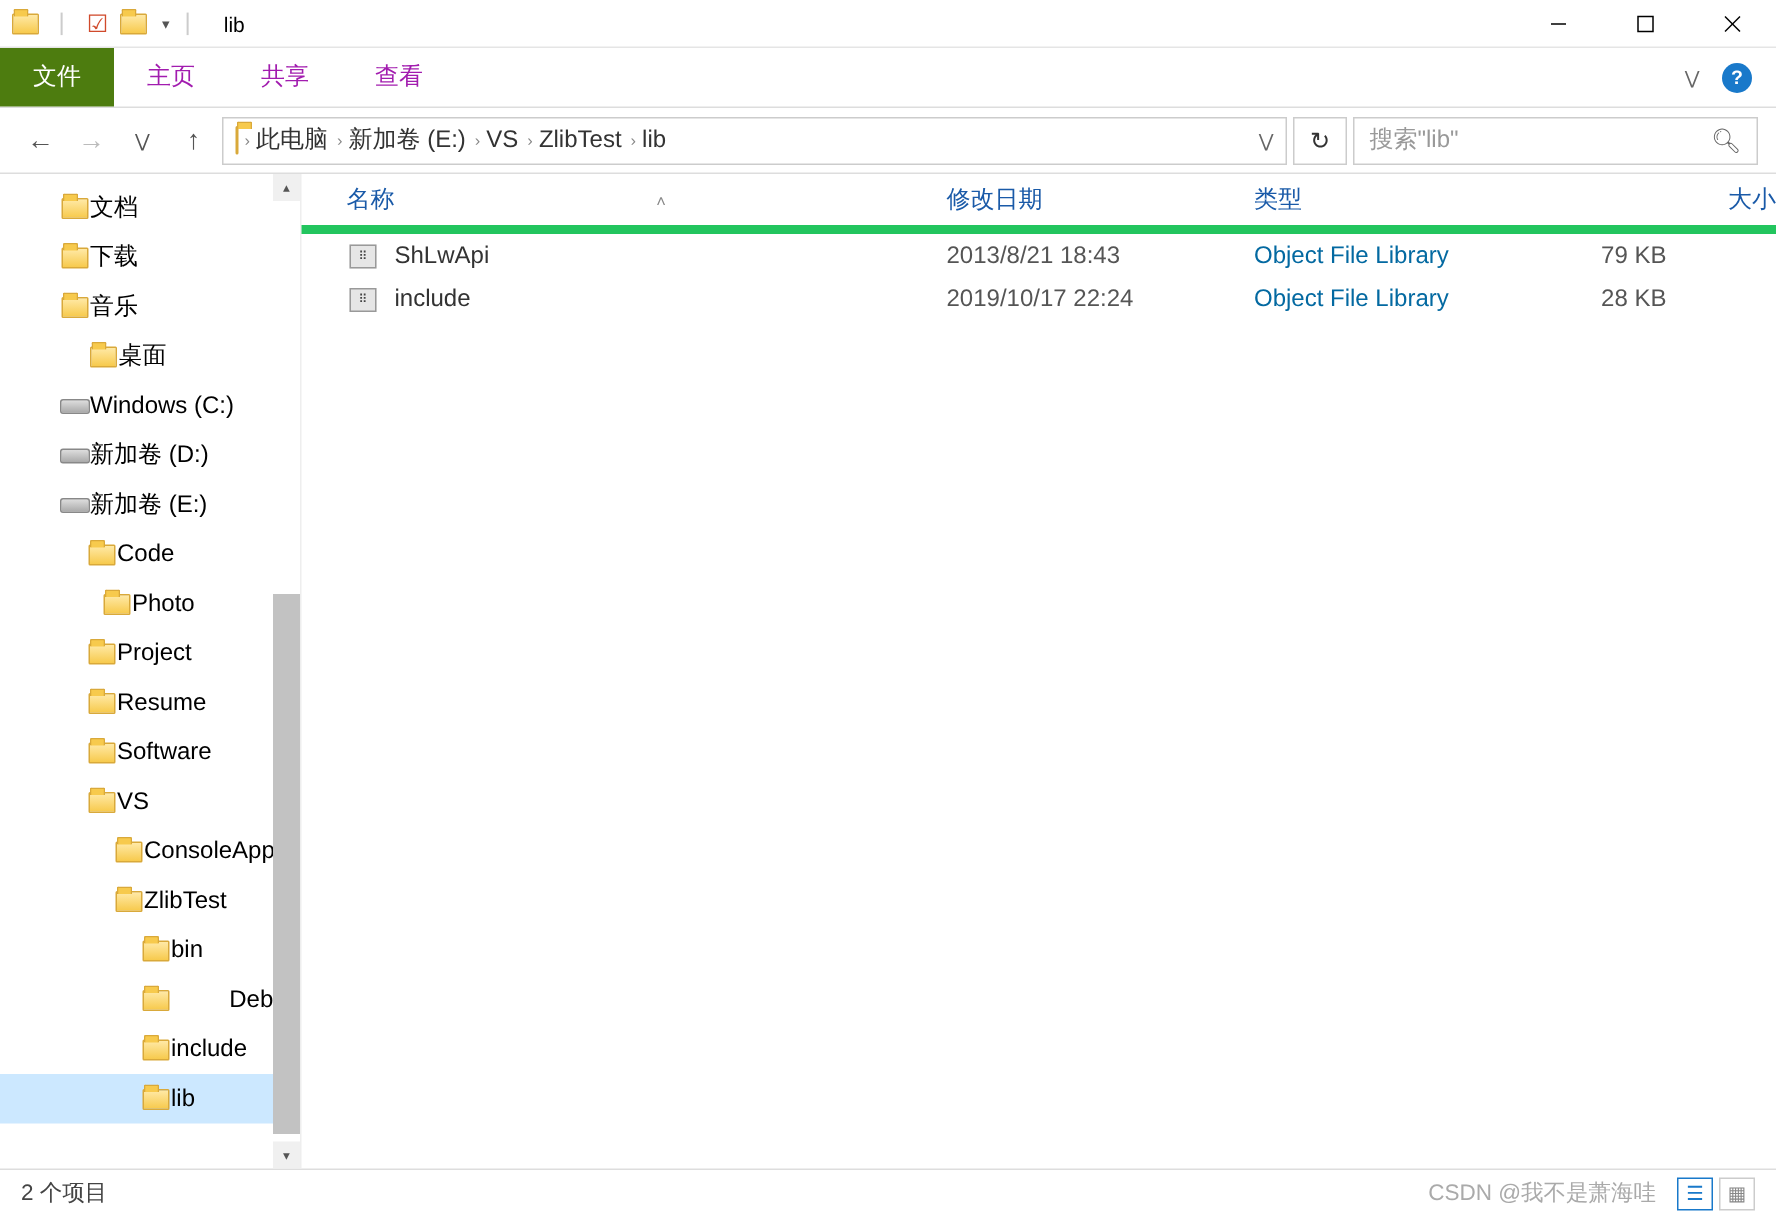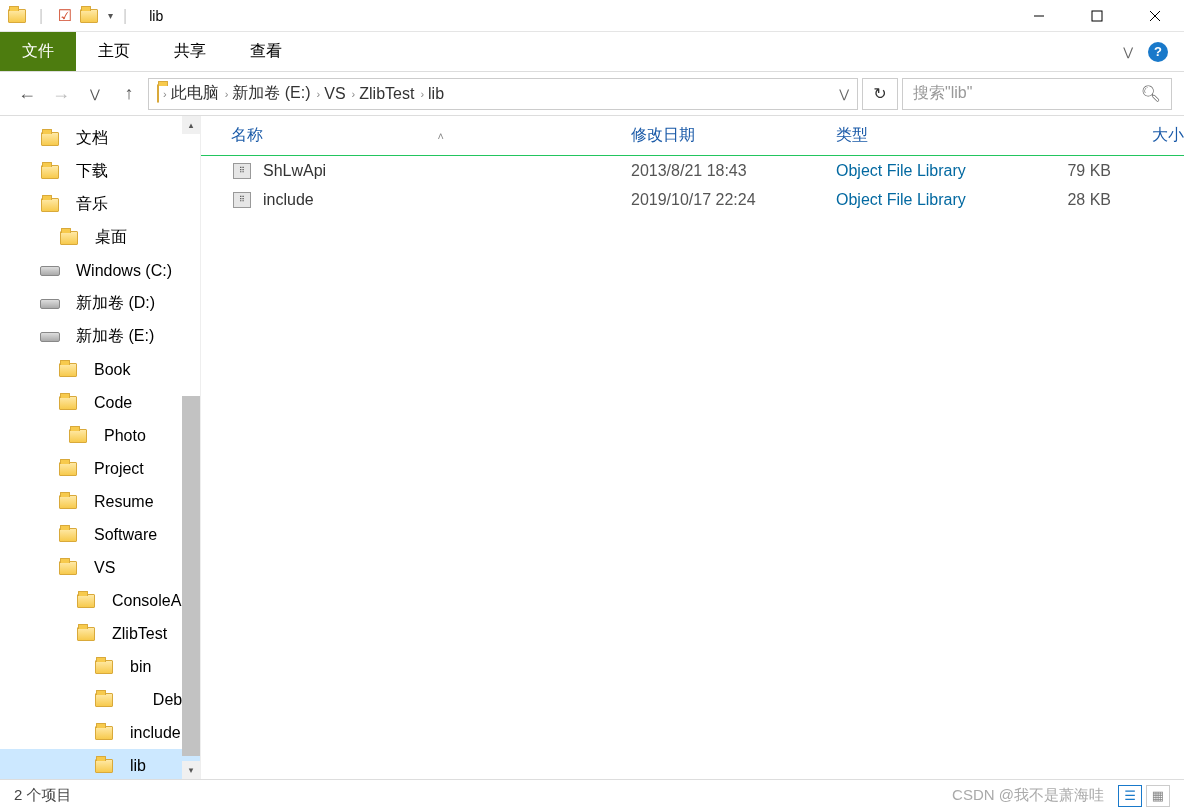--- a/index.html
+++ b/index.html
@@ -9,50 +9,50 @@
 .titlebar { height: 32px; display: flex; align-items: center; background: #fff; border-bottom: 1px solid #e5e5e5; }
 .titlebar-left { display: flex; align-items: center; gap: 6px; padding-left: 8px; }
 .titlebar-left .qat-icon { width: 18px; height: 18px; display: flex; align-items: center; justify-content: center; }
 .titlebar-title { margin-left: 12px; font-size: 14px; color: #000; }
 .titlebar-chev { margin-left: 4px; color: #555; font-size: 10px; }
 .titlebar .spacer { flex: 1; }
 .win-btn { width: 58px; height: 32px; display: flex; align-items: center; justify-content: center; color: #000; }
 
 
 .ribbon { height: 40px; display: flex; align-items: stretch; border-bottom: 1px solid #ddd; background: #fff; }
-.tab { padding: 0 22px; display: flex; align-items: center; font-size: 16px; color: #000000; }
+.tab { padding: 0 22px; display: flex; align-items: center; font-size: 16px; color: #a21caf; }
 .tab.file { background: #4d7c0f; color: #fff; }
 .ribbon-right { margin-left: auto; display: flex; align-items: center; gap: 15px; padding-right: 16px; color: #666; }
 .help-circle { width: 20px; height: 20px; border-radius: 50%; background: #1979ca; color: #fff; display: flex; align-items: center; justify-content: center; font-size: 13px; font-weight: bold; }
 
 
 .navbar { height: 44px; display: flex; align-items: center; gap: 4px; padding: 6px 12px; border-bottom: 1px solid #ddd; }
 .nav-btn { width: 30px; height: 30px; display: flex; align-items: center; justify-content: center; color: #555; font-size: 18px; }
 .nav-btn.disabled { color: #bbb; }
 .address { flex: 1; height: 32px; border: 1px solid #ccc; display: flex; align-items: center; padding: 0 8px; gap: 4px; font-size: 16px; color: #333; overflow: hidden; }
 .crumb { display: flex; align-items: center; gap: 6px; white-space: nowrap; }
 .crumb .sep { color: #888; font-size: 11px; }
 .addr-right { margin-left: auto; display: flex; align-items: center; gap: 10px; color: #666; }
 .refresh-btn { height: 32px; width: 36px; border: 1px solid #ccc; display: flex; align-items: center; justify-content: center; font-size: 16px; color: #333; }
 .search { width: 270px; height: 32px; border: 1px solid #ccc; display: flex; align-items: center; padding: 0 10px; color: #999; font-size: 16px; }
 .search .mag { margin-left: auto; color: #666; }
 
 
 .body { display: flex; height: calc(811px - 32px - 40px - 44px - 32px); }
 .tree { width: 200px; overflow-y: auto; position: relative; font-size: 16px; }
 .tree-inner { padding: 6px 0 6px 0; }
-.tnode { height: 33px; display: flex; align-items: center; gap: 16px; padding-left: 10px; white-space: nowrap; overflow: hidden; }
+.tnode { height: 33px; display: flex; align-items: center; gap: 0; padding-left: 10px; white-space: nowrap; overflow: hidden; }
 .tnode.selected { background: #cce8ff; }
 .tnode .ticon { width: 20px; display: flex; align-items: center; justify-content: center; }
 .scroll-thumb { position: absolute; right: 0; width: 18px; background: #c2c2c2; }
 .scroll-track-top { position: absolute; right: 0; width: 18px; background: #f0f0f0; top: 0; height: 18px; display: flex; align-items: center; justify-content: center; font-size: 9px; color: #555; }
 .scroll-track-bot { position: absolute; right: 0; width: 18px; background: #f0f0f0; bottom: 0; height: 18px; display: flex; align-items: center; justify-content: center; font-size: 9px; color: #555; }
 
 .content { flex: 1; display: flex; flex-direction: column; border-left: 1px solid #eee; }
-.columns { height: 40px; display: flex; align-items: center; border-bottom: 1px solid #22c55e; font-size: 16px; color: #1a5aa8; padding-left: 30px; }
+.columns { height: 40px; display: flex; align-items: center; border-bottom: 6px solid #22c55e; font-size: 16px; color: #1a5aa8; padding-left: 30px; }
 .col-name { width: 400px; }
 .col-date { width: 205px; }
 .col-type { width: 175px; }
 .col-size { flex: 1; text-align: right; }
 .rows { flex: 1; }
 .row { height: 29px; display: flex; align-items: center; padding-left: 30px; font-size: 16px; color: #333; }
 .row .fi { width: 22px; display: flex; align-items: center; justify-content: center; margin-right: 10px; }
 .row .rname { width: 368px; }
 .row .rdate { width: 205px; color: #555; }
 .row .rtype { width: 175px; color: #0369a1; }
@@ -197,26 +197,20 @@
         <div class="tnode" style="padding-left: 40px;">
           <span class="ticon">
             <span class="drive-icon"></span>
           </span>
           <span>新加卷 (E:)</span>
         </div>
         <div class="tnode" style="padding-left: 58px;">
           <span class="ticon">
             <span class="folder-icon"></span>
           </span>
-          <span>Book</span>
-        </div>
-        <div class="tnode" style="padding-left: 58px;">
-          <span class="ticon">
-            <span class="folder-icon"></span>
-          </span>
           <span>Code</span>
         </div>
         <div class="tnode" style="padding-left: 68px;">
           <span class="ticon">
             <span class="folder-icon"></span>
           </span>
           <span>Photo</span>
         </div>
         <div class="tnode" style="padding-left: 58px;">
           <span class="ticon">

